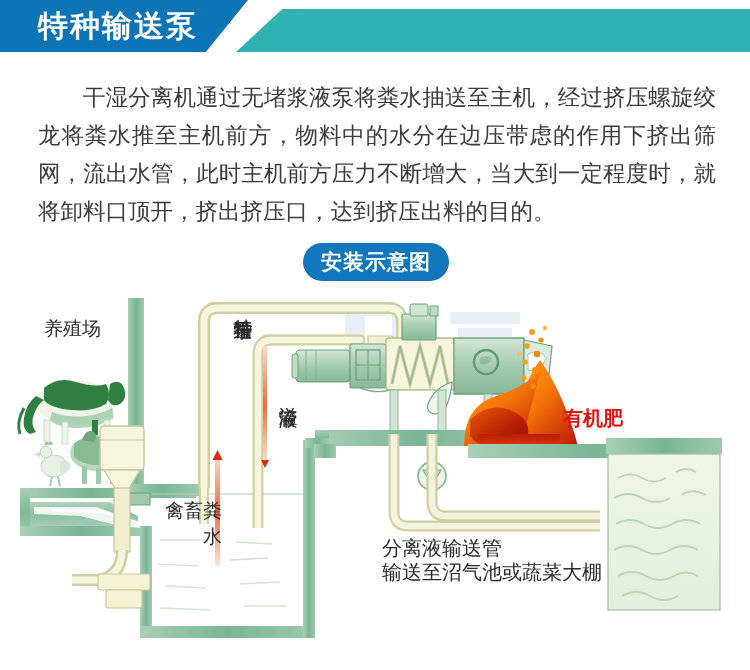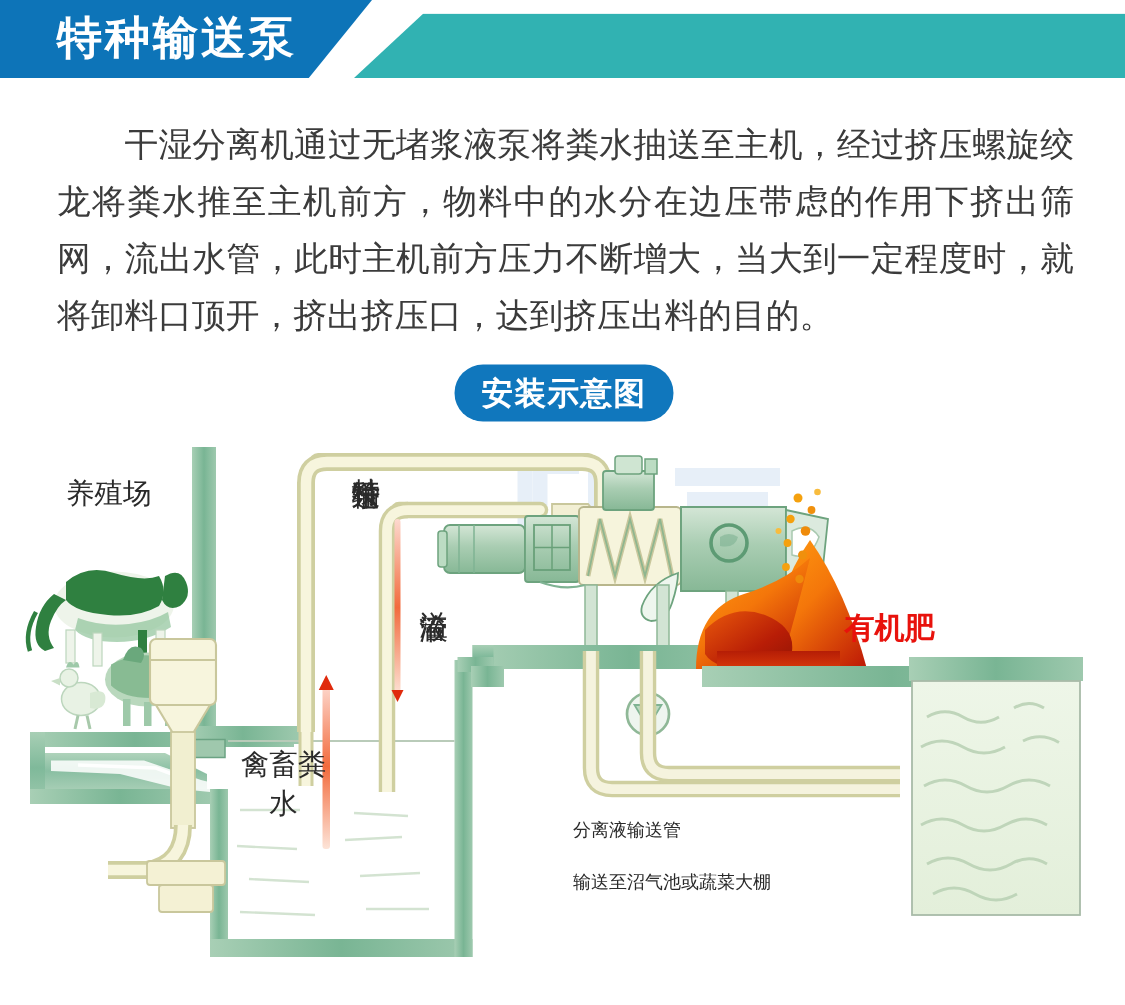--- a/index.html
+++ b/index.html
@@ -91,35 +91,35 @@
 
   .diag-label {
     position: absolute;
     color: #2a2a2a;
     font-family: "DejaVu Sans", sans-serif;
     white-space: nowrap;
   }
   .lbl-farm       { left: 44px;  top: 316px; font-size: 19px; text-align: center; }
   .lbl-manurewater{ left: 156px; top: 497px; font-size: 19px;
                     width: 66px; line-height: 26px; white-space: normal;
-                    text-align: center; letter-spacing: 0px; }
+                    text-align: right; letter-spacing: 0px; }
   .lbl-pump {
     left: 231px; top: 303px; font-size: 19px;
     writing-mode: vertical-rl; text-orientation: upright;
     letter-spacing: 1px;
   }
   .lbl-overflow {
     left: 276px; top: 392px; font-size: 19px;
     writing-mode: vertical-rl; text-orientation: upright;
     letter-spacing: 1px;
   }
   .lbl-fertilizer { left: 563px; top: 405px; font-size: 20px;
                     color: #e8120c; font-weight: bold; text-align: center; }
-  .lbl-outpipe { left: 382px; top: 536px; font-size: 12px;
-                 line-height: 35px; white-space: normal; }
+  .lbl-outpipe { left: 382px; top: 536px; font-size: 20px;
+                 line-height: 24px; white-space: normal; }
 </style>
 </head>
 <body>
 
 <div class="header-band">
   <div class="header-blue"></div>
   <div class="header-teal"></div>
 </div>
 <div class="header-title">特种输送泵</div>
 

